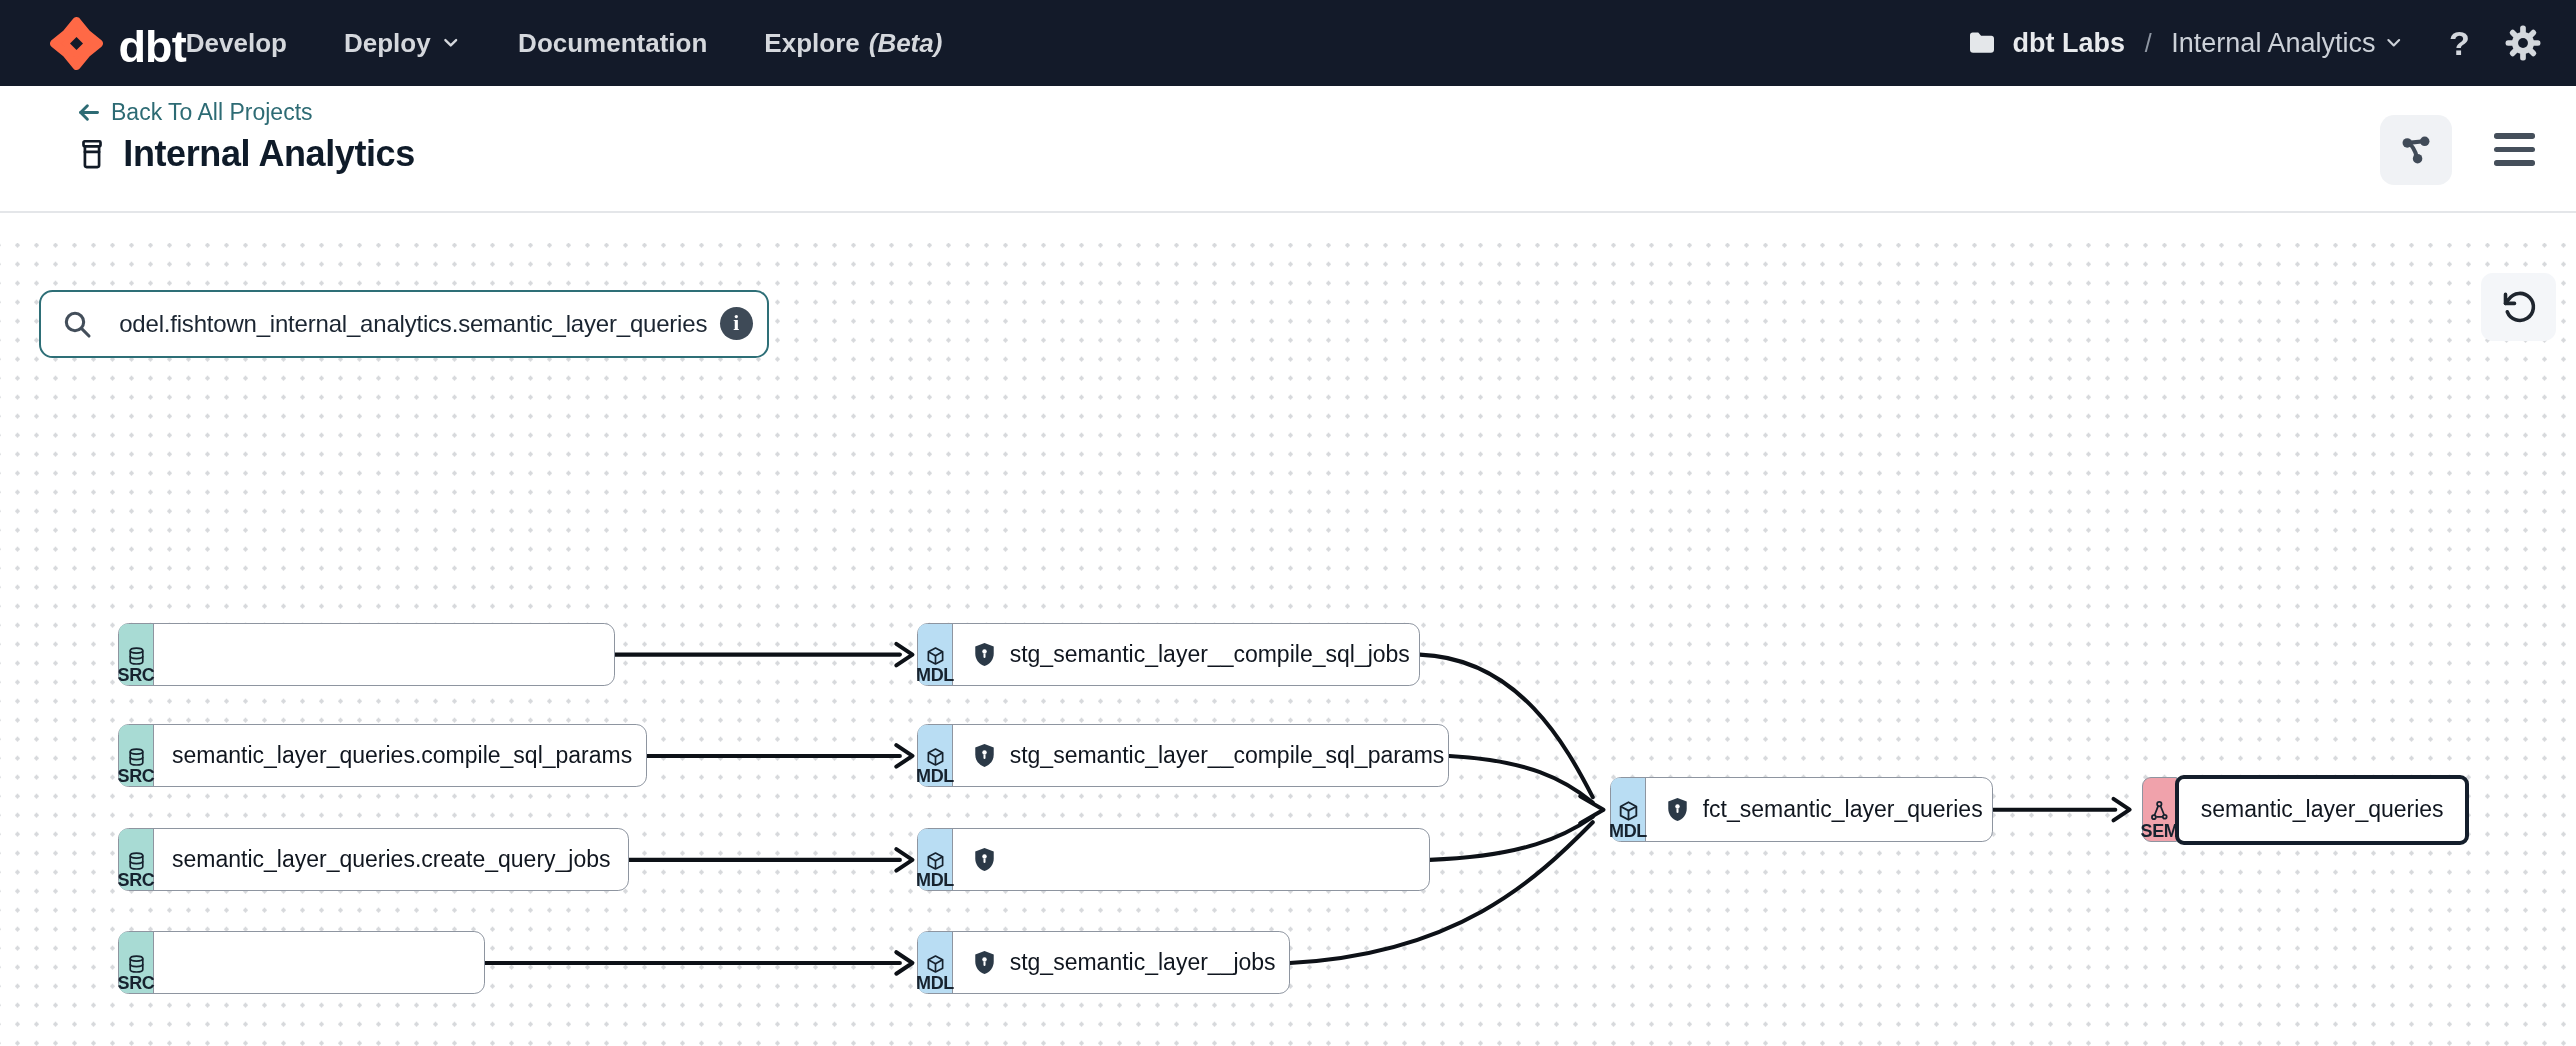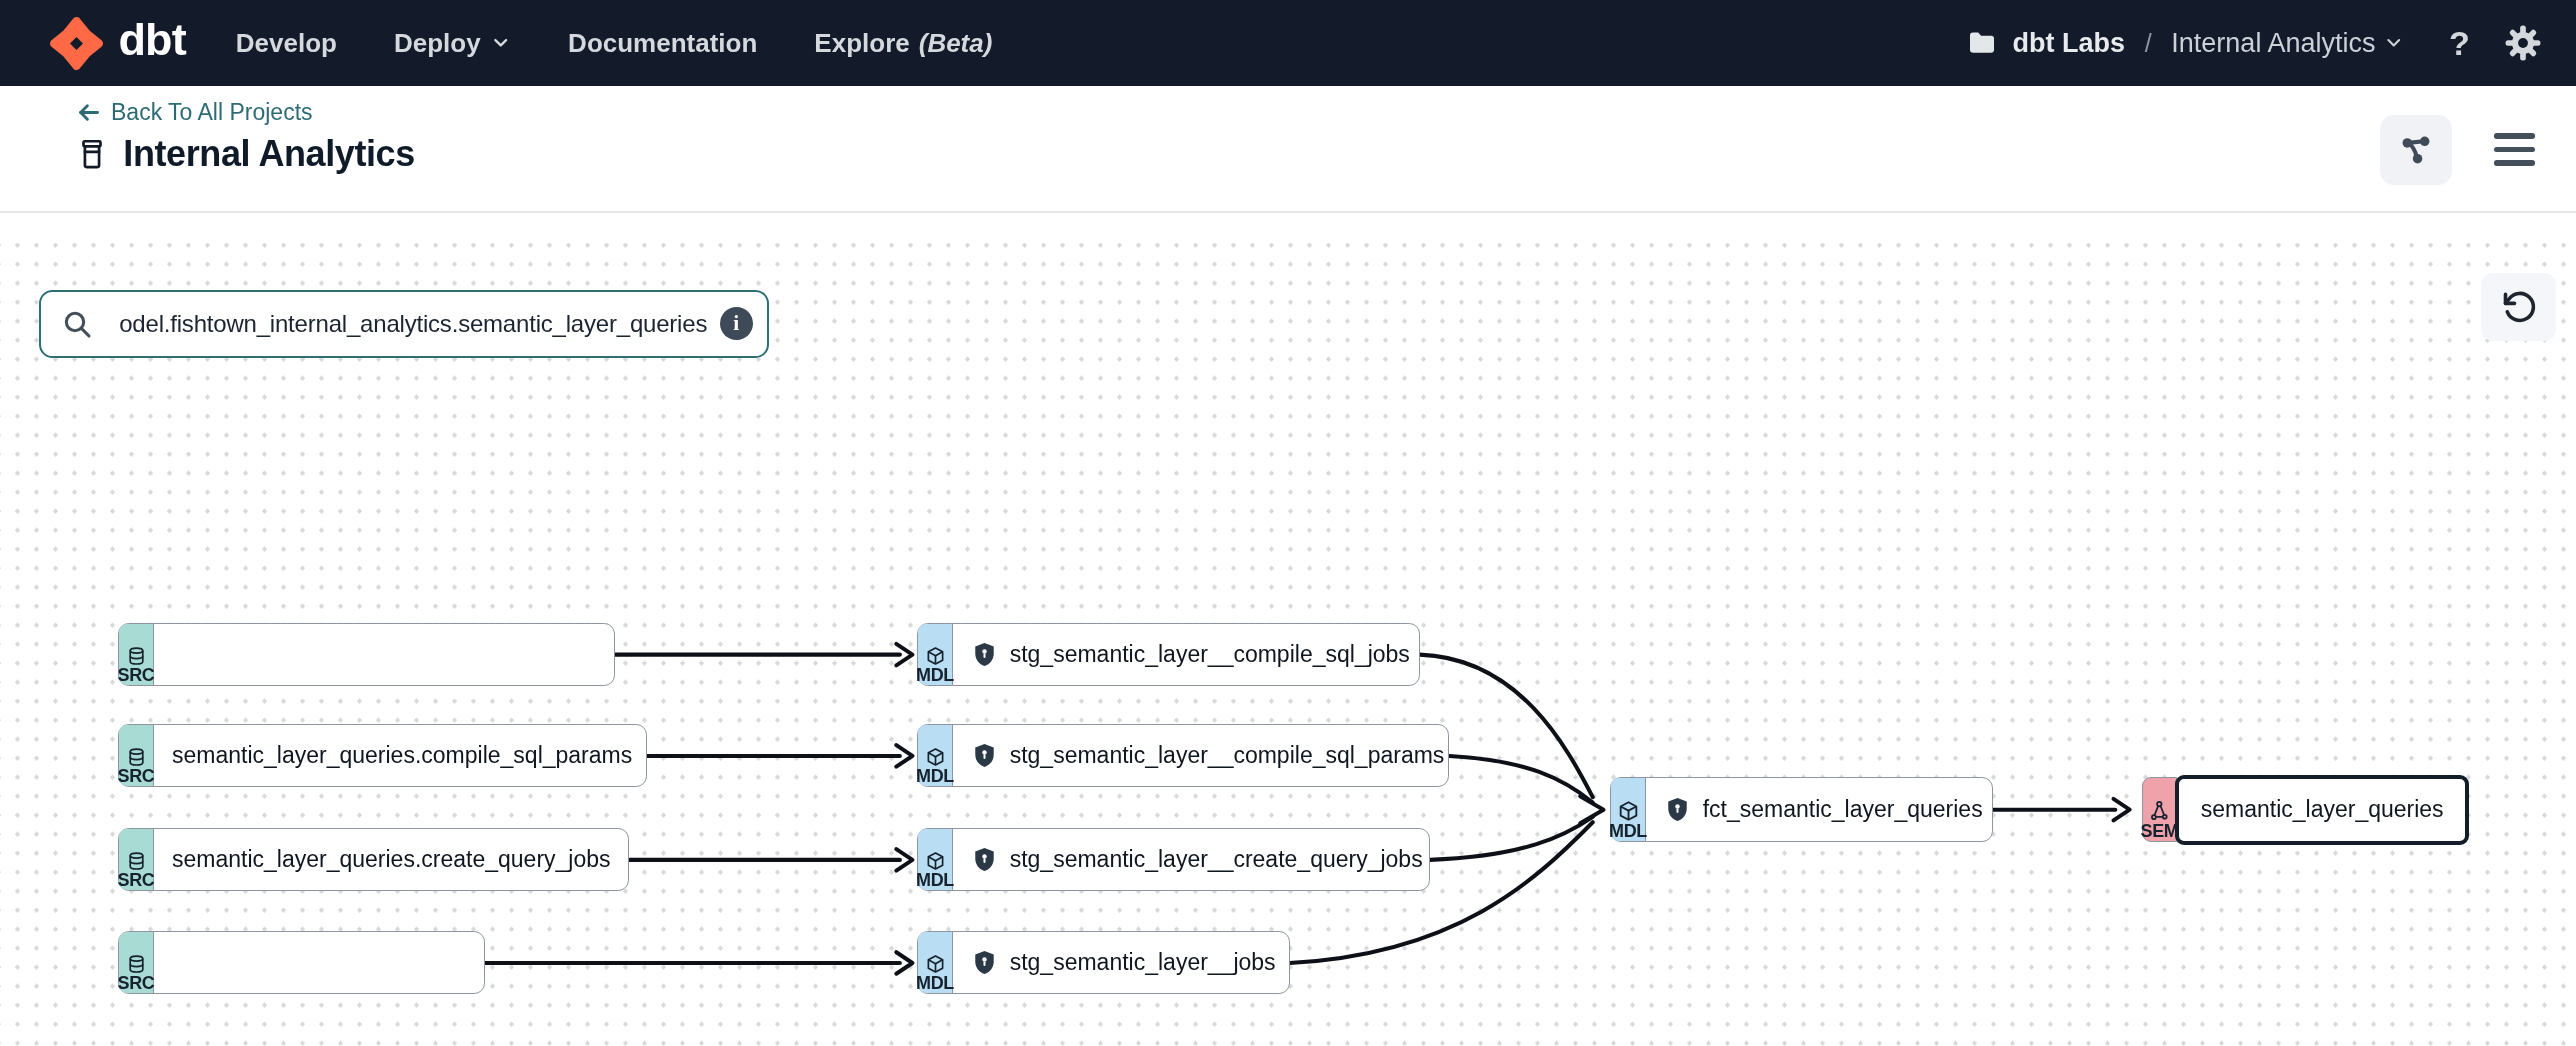--- a/index.html
+++ b/index.html
@@ -2,24 +2,24 @@
 <html style="font-size:14.3px"><head>
 <meta charset="utf-8">
 <style>
   * { margin:0; padding:0; box-sizing:border-box; }
   html,body { width:2576px; height:1047px; overflow:hidden;
     font-family:"Liberation Sans", sans-serif; background:#fff; }
 
   
   .topnav { height:86px; background:#131a29; display:flex; align-items:center;
     padding:0 34px 0 47px; color:#d5d8dd; }
-  .brand { display:flex; align-items:flex-start; gap:12.5px; }
+  .brand { display:flex; align-items:flex-end; gap:12.5px; }
   .brand-mark { width:59px; height:59px; }
   .brand-text { font-size:45px; font-weight:700; color:#fff; letter-spacing:-0.9px; }
-  .nav-items { display:flex; gap:57px; margin-left:50px; }
+  .nav-items { display:flex; gap:57px; }
   .nav-item { font-size:26px; font-weight:600; color:#d5d8dd; cursor:pointer;
     display:flex; align-items:center; gap:9px; white-space:nowrap; }
   .nav-item .beta { font-style:italic; font-weight:600; }
   .nav-chevron { width:21.5px; height:21.5px; }
   .topnav-right { margin-left:auto; display:flex; align-items:center; gap:14.3px; }
   .crumb-folder { width:32px; height:32px; }
   .crumb-account { font-size:27px; font-weight:700; color:#e8eaed; }
   .crumb-sep { font-size:25px; color:#8f97a3; margin:0 5.4px; }
   .crumb-project { font-size:27px; font-weight:400; color:#ccd1d8; display:flex;
     align-items:center; gap:7.2px; cursor:pointer; }
@@ -324,21 +324,20 @@
           <path d="M12 11.5 V21.5"></path>
         </svg>
       <span class="badge-label">MDL</span>
     </div>
     <div class="node-body">
       <svg class="shield" viewBox="0 0 24 24">
           <path fill="#2b3947" d="M12 1.8 L20.2 4.8 V11 c0 5.6 -3.5 9.5 -8.2 11.2 C7.3 20.5 3.8 16.6 3.8 11 V4.8 Z"></path>
           <circle cx="12" cy="9.4" r="2" fill="#fff"></circle>
           <rect x="11.1" y="11" width="1.8" height="4.2" rx="0.9" fill="#fff"></rect>
         </svg>
-      <span class="node-label">stg_semantic_layer__create_query_jobs</span>
     </div>
   </div>
 
   <div class="node" style="left:917px; top:688px; width:373px;">
     <div class="badge badge-mdl">
       <svg viewBox="0 0 24 24" fill="none" stroke="#16222e" stroke-width="2" stroke-linejoin="round">
           <path d="M12 2.5 L20.5 7 V17 L12 21.5 L3.5 17 V7 Z"></path>
           <path d="M3.5 7 L12 11.5 L20.5 7"></path>
           <path d="M12 11.5 V21.5"></path>
         </svg>

